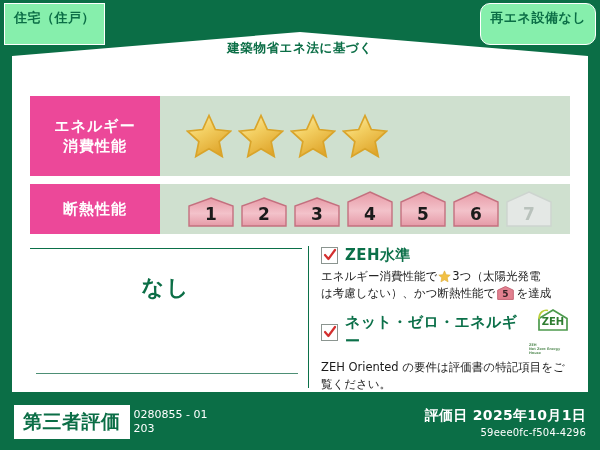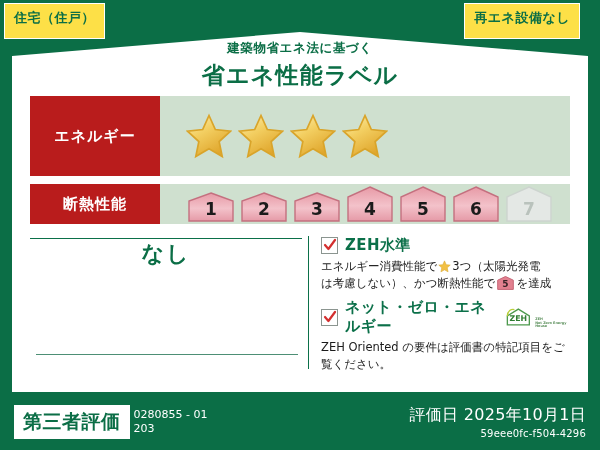--- a/index.html
+++ b/index.html
@@ -6,27 +6,27 @@
   body{
     width:600px;height:450px;overflow:hidden;
     background:#0b6e46;
     font-family:"DejaVu Sans","Liberation Sans",sans-serif;
     position:relative;
   }
   .label{position:absolute;inset:0;background:#0b6e46;}
 
   
   .corner-badge{
-    position:absolute;top:3px;background:#fde047;color:#0b6e46;
+    position:absolute;top:3px;background:#86efac;color:#0b6e46;
     font-weight:bold;font-size:13px;line-height:1;
-    padding:7px 9px 14px;letter-spacing:.5px;
+    padding:7px 9px 20px;letter-spacing:.5px;
     border:1px solid #ffffff;z-index:6;
   }
   .corner-left{left:4px;}
-  .corner-right{right:20px;}
+  .corner-right{right:4px;border-radius:10px;}
 
   
   .roof{
     position:absolute;left:12px;top:32px;width:576px;height:52px;
     background:#ffffff;z-index:2;
     clip-path:polygon(50% 0%,100% 46%,100% 100%,0% 100%,0% 46%);
   }
   .body-white{
     position:absolute;left:12px;top:80px;width:576px;height:312px;
     background:#ffffff;z-index:2;
@@ -37,28 +37,28 @@
   }
   .title-sub{font-size:12.5px;font-weight:bold;letter-spacing:.6px;}
   .title-main{font-size:23px;font-weight:bold;letter-spacing:1.2px;margin-top:3px;}
 
   
   .content{position:absolute;left:12px;top:80px;width:576px;height:312px;z-index:5;
            padding:16px 18px 0;box-sizing:border-box;}
 
   .perf-row{display:flex;align-items:stretch;margin-bottom:8px;}
   .perf-key{
-    width:130px;background:#b91c1c;color:#ffffff;font-weight:bold;
+    width:130px;background:#ec4899;color:#ffffff;font-weight:bold;
     display:flex;flex-direction:column;align-items:center;justify-content:center;
     font-size:15px;line-height:1.35;letter-spacing:1px;flex:none;
   }
   .perf-val{flex:1;background:#cfe0cf;display:flex;align-items:center;}
 
   .row-energy .perf-key,.row-energy .perf-val{height:80px;}
-  .row-insul  .perf-key,.row-insul  .perf-val{height:40px;}
+  .row-insul  .perf-key,.row-insul  .perf-val{height:50px;}
 
   
   .stars{display:flex;gap:6px;padding-left:26px;align-items:center;}
   .star{width:46px;height:46px;display:block;}
 
   
   .houses{display:flex;align-items:flex-end;padding-left:26px;gap:3px;}
   .house{position:relative;width:50px;display:flex;align-items:flex-end;justify-content:center;}
   .house svg{display:block;}
   .house span{
@@ -70,72 +70,72 @@
   
   .lower{display:flex;margin-top:4px;}
   .col-left{width:272px;flex:none;position:relative;padding-top:4px;}
   .col-div{width:1px;background:#0b7049;margin:4px 12px 8px 6px;}
   .col-right{flex:1;padding-top:4px;}
 
   .cost-head{display:flex;align-items:center;color:#0b7049;margin:2px 0 0;}
   .cost-head .ln{flex:1;height:1px;background:#0b7049;}
   .cost-head .tx{font-size:14px;font-weight:bold;padding:0 9px;letter-spacing:.5px;}
   .cost-val{text-align:center;font-size:22px;font-weight:bold;color:#0b6e46;
-            letter-spacing:2px;}
+            margin-top:24px;letter-spacing:2px;}
   .cost-rule{position:absolute;left:6px;right:4px;bottom:22px;height:1px;background:#4d8f75;}
 
   .zeh-block{margin-bottom:4px;}
   .zeh-head{display:flex;align-items:center;gap:7px;}
   .chk{
     width:15px;height:15px;border:1px solid #8b9590;background:#fff;flex:none;
     position:relative;
   }
   .chk svg{position:absolute;left:1px;top:0px;}
   .zeh-title{font-size:15px;font-weight:bold;color:#0b7049;letter-spacing:.4px;}
   .zeh-desc{font-size:11.5px;color:#1b1b1b;line-height:1.45;margin-top:3px;letter-spacing:0;}
   .inline-star{vertical-align:-3px;margin:0 1px;}
   .mini-house{display:inline-block;vertical-align:-3px;margin:0 2px;}
-  .zeh-logo{display:inline-flex;align-items:flex-end;gap:4px;margin-left:3px;vertical-align:-4px;}
+  .zeh-logo{display:inline-flex;align-items:flex-end;gap:12px;margin-left:3px;vertical-align:-4px;flex-direction:column;}
   .zeh-logo-sub{font-size:3.4px;color:#5a8f5a;line-height:1.15;font-weight:bold;}
 
   
   .footer{position:absolute;left:0;right:0;bottom:0;height:56px;z-index:5;
           display:flex;align-items:center;padding:0 14px;box-sizing:border-box;}
   .bels{
     background:#ffffff;display:flex;align-items:center;gap:8px;
     padding:4px 9px;flex:none;
   }
   .bels-ja{font-size:19px;font-weight:bold;color:#0b6e46;letter-spacing:.5px;}
   .bels-en{font-size:23px;font-weight:bold;color:#2f8f3f;letter-spacing:-.5px;}
   .cert-no{color:#ffffff;font-size:11px;line-height:1.25;margin-left:4px;}
   .foot-right{margin-left:auto;text-align:right;color:#ffffff;}
-  .eval-date{font-size:16px;font-weight:normal;letter-spacing:.3px;}
+  .eval-date{font-size:14px;font-weight:bold;letter-spacing:.3px;}
   .eval-id{font-size:10px;margin-top:2px;letter-spacing:.2px;}
 </style>
 </head>
 <body>
 
 <div class="label">
 
   <div class="corner-badge corner-left">住宅（住戸）</div>
   <div class="corner-badge corner-right">再エネ設備なし</div>
 
   <div class="roof"></div>
   <div class="body-white"></div>
 
   <div class="title-wrap">
     <div class="title-sub">建築物省エネ法に基づく</div>
-    <div class="title-main">省エネ性能ラベル</div>
   </div>
 
   <div class="content">
 
     <div class="perf-row row-energy">
       <div class="perf-key">
         <span>エネルギー</span>
+        <span>消費性能</span>
       </div>
       <div class="perf-val">
         <div class="stars" id="stars">
             <svg viewBox="0 0 24 24" class="star">
               <defs>
                 <linearGradient id="g0" x1="0" y1="0" x2="0.6" y2="1">
                   <stop offset="0%" stop-color="#fdf0b5"></stop>
                   <stop offset="45%" stop-color="#f3cf62"></stop>
                   <stop offset="100%" stop-color="#e0a62c"></stop>
                 </linearGradient>

